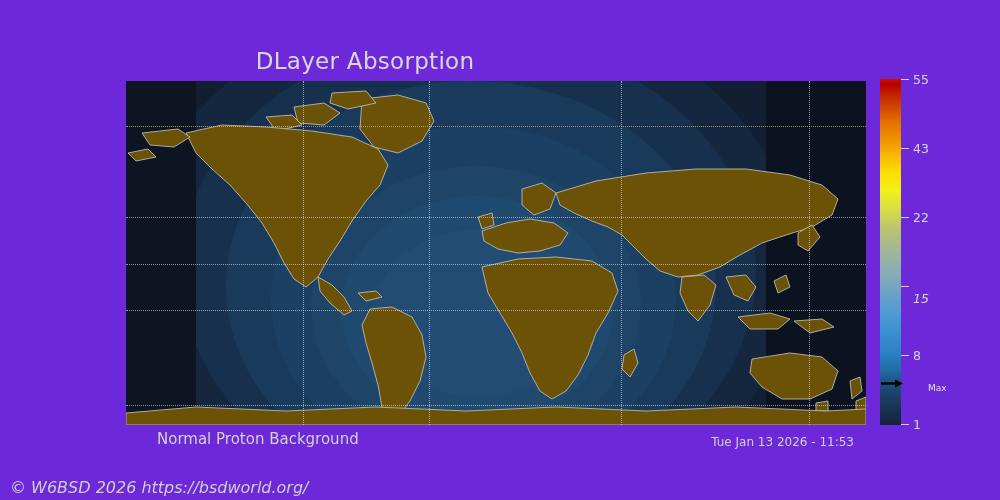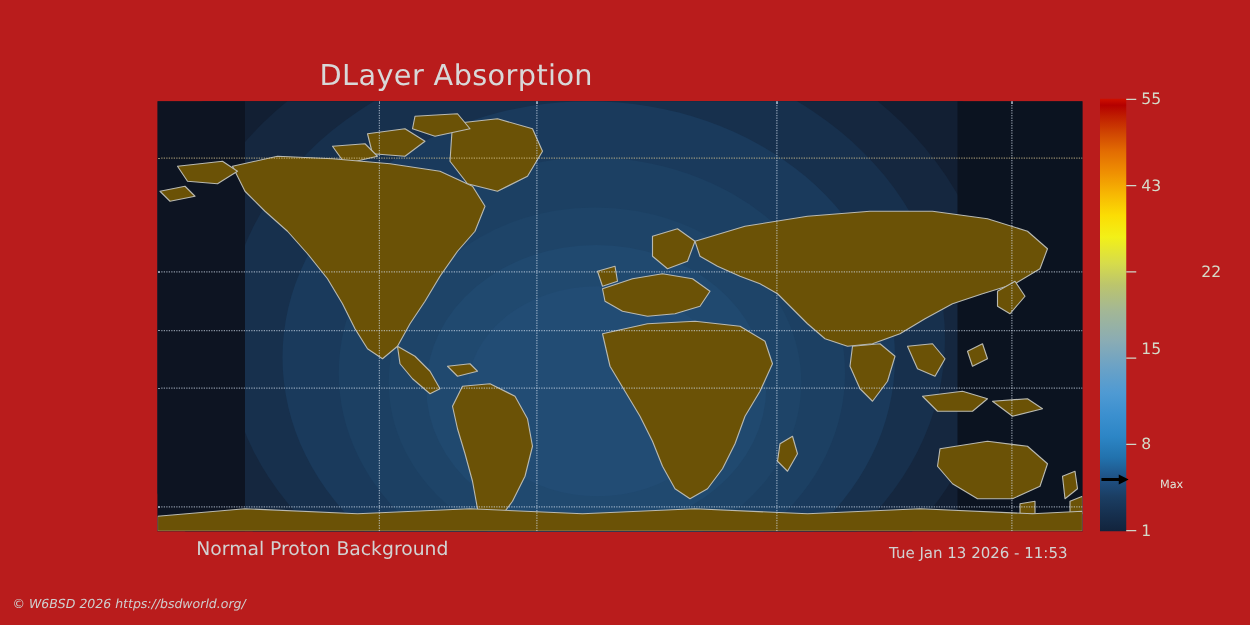--- a/index.html
+++ b/index.html
@@ -1,19 +1,19 @@
 <!DOCTYPE html>
 <html><head>
 <meta charset="utf-8">
 <style>
   html,body{margin:0;padding:0;background:#0d0d0d;}
   body{width:1000px;height:500px;overflow:hidden;
        font-family:"DejaVu Sans","Liberation Sans",sans-serif;}
 
-  #root{position:relative;width:1000px;height:500px;background:#b91c1c;}
+  #root{position:relative;width:1000px;height:500px;background:#6d28d9;}
 
   
   #title{position:absolute;left:0;top:48px;width:730px;text-align:center;
          color:#d8d8d8;font-size:23px;letter-spacing:.3px;}
 
   
   #map-panel{position:absolute;left:126px;top:81px;width:740px;height:344px;
              background:#101725;overflow:hidden;}
   #map-inner{position:absolute;inset:0;}
 
@@ -66,21 +66,21 @@
 
   #max-wrap{position:absolute;left:879px;top:366px;width:26px;height:26px;}
   #max-txt{position:absolute;left:1px;top:17px;color:#dfe4d8;font-size:9px;margin-left:48px;}
   #max-arrow{position:absolute;left:2px;top:13px;width:22px;height:9px;}
 
   
   .note{position:absolute;color:#d2d2d2;font-size:15px;margin-left:32px;}
   #note1{left:125px;top:430px;}
   #note2{left:125px;top:444px;}
   #stamp{position:absolute;right:146px;top:435px;color:#d2d2d2;font-size:12px;}
-  #credit{position:absolute;left:10px;top:478px;color:#cfcfcf;font-size:10px;
+  #credit{position:absolute;left:10px;top:478px;color:#cfcfcf;font-size:16px;
           font-style:italic;}
 </style>
 </head>
 <body>
 
 <div id="root">
 
   <div id="title">DLayer Absorption</div>
 
   <div id="map-panel">
@@ -183,22 +183,22 @@
 
   <div class="cb-tick" style="top:79px;"></div>
   <div class="cb-tick" style="top:148px;"></div>
   <div class="cb-tick" style="top:217px;"></div>
   <div class="cb-tick" style="top:286px;"></div>
   <div class="cb-tick" style="top:355px;"></div>
   <div class="cb-tick" style="top:424px;"></div>
 
   <div class="cb-lbl" style="top:79px;">55</div>
   <div class="cb-lbl" style="top:148px;">43</div>
-  <div class="cb-lbl" style="top:217px;margin-left:48px;">22</div>
-  <div class="cb-lbl" style="top:279px;">15</div>
+  <div class="cb-lbl" style="top:217px;">22</div>
+  <div class="cb-lbl" style="top:298px;font-style:italic;">15</div>
   <div class="cb-lbl" style="top:355px;">8</div>
   <div class="cb-lbl" style="top:424px;">1</div>
 
   <div id="cb-title">Affected Frequency (MHz)</div>
 
   <div id="max-wrap">
     <div id="max-txt">Max</div>
     <svg id="max-arrow" viewBox="0 0 22 9">
       <line x1="0" y1="4.5" x2="16" y2="4.5" stroke="#000" stroke-width="2.4"></line>
       <polygon points="14,0.5 22,4.5 14,8.5" fill="#000"></polygon>

